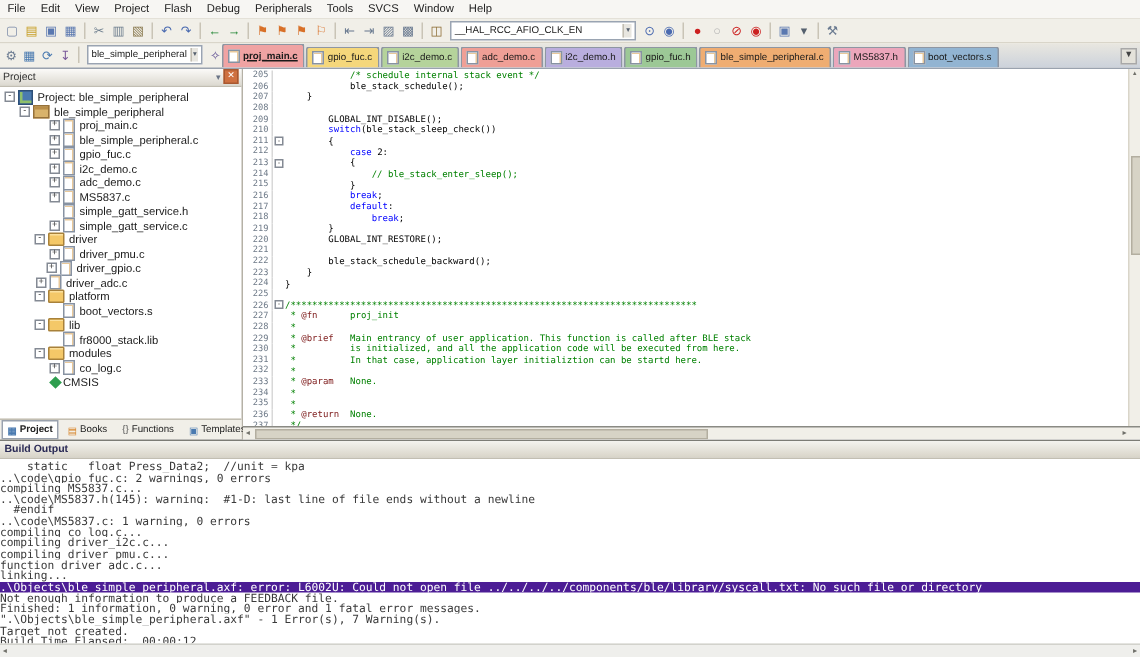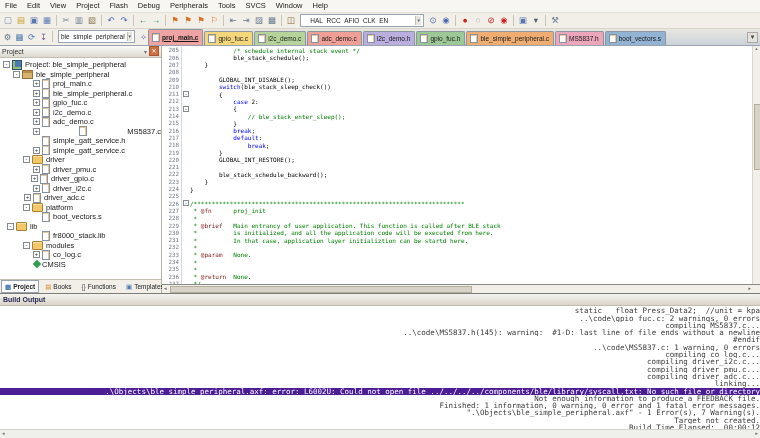--- a/index.html
+++ b/index.html
@@ -68,21 +68,21 @@
   .vscroll{position:absolute;right:0;top:0;width:7px;height:244px;background:#f1efe8;border-left:1px solid #d9d5c9;}
   .vthumb{position:absolute;left:1px;top:58px;width:5px;height:64px;background:#d7d3c6;border:1px solid #b3aea0;}
   .varr{position:absolute;left:0;width:7px;font-size:4px;text-align:center;color:#70706a;}
   .hscroll{height:8px;background:#f1efe8;border-top:1px solid #8a8a84;position:relative;flex:none;}
   .hthumb{position:absolute;left:8px;top:1px;width:300px;height:5px;background:#d7d3c6;border:1px solid #b3aea0;}
   .harr{position:absolute;top:1px;font-size:4.5px;color:#70706a;}
 
   
   .bcap{height:11px;background:linear-gradient(#f4f3ef,#d8d4c8);border-top:1px solid #7c7c76;border-bottom:1px solid #c2beb2;display:flex;align-items:center;padding:0 3px;font-size:7px;font-weight:bold;color:#2a2a55;}
   .bout{height:124px;background:#fff;overflow:hidden;padding-top:1px;}
-  .bline{height:7.3px;line-height:7.3px;font-family:"DejaVu Sans Mono",monospace;font-size:7.5px;color:#3a3a3a;white-space:pre;overflow:hidden;text-align:right;}
+  .bline{height:7.3px;line-height:7.3px;font-family:"DejaVu Sans Mono",monospace;font-size:7.5px;color:#3a3a3a;white-space:pre;overflow:hidden;}
   .bline.hl{background:#4c1d95;color:#fff;}
   .bscroll{height:8px;background:#efefec;border-top:1px solid #d2d2cc;position:relative;}
 </style>
 </head>
 <body>
 
 <div class="app">
 
   <div class="menubar" id="menubar">
       <span class="mi">File</span>
@@ -242,21 +242,21 @@
           <div class="trow" style="padding-left: 33px;">
             <span class="exp">+</span>
             <span class="tico ic-file"></span>
             <span class="tlabel">i2c_demo.c</span>
           </div>
           <div class="trow" style="padding-left: 33px;">
             <span class="exp">+</span>
             <span class="tico ic-file"></span>
             <span class="tlabel">adc_demo.c</span>
           </div>
-          <div class="trow" style="padding-left: 33px; justify-content: space-between;">
+          <div class="trow" style="padding-left: 33px;">
             <span class="exp">+</span>
             <span class="tico ic-file"></span>
             <span class="tlabel">MS5837.c</span>
           </div>
           <div class="trow" style="padding-left: 33px;">
             <span class="exp-sp"></span>
             <span class="tico ic-file"></span>
             <span class="tlabel">simple_gatt_service.h</span>
           </div>
           <div class="trow" style="padding-left: 33px;">
@@ -272,41 +272,36 @@
           <div class="trow" style="padding-left: 33px;">
             <span class="exp">+</span>
             <span class="tico ic-file"></span>
             <span class="tlabel">driver_pmu.c</span>
           </div>
           <div class="trow" style="padding-left: 31px;">
             <span class="exp">+</span>
             <span class="tico ic-file"></span>
             <span class="tlabel">driver_gpio.c</span>
           </div>
-          <div class="trow" style="padding-left: 33px;">
-            <span class="exp">+</span>
-            <span class="tico ic-file"></span>
-            <span class="tlabel">driver_i2c.c</span>
-          </div>
           <div class="trow" style="padding-left: 24px;">
             <span class="exp">+</span>
             <span class="tico ic-file"></span>
             <span class="tlabel">driver_adc.c</span>
           </div>
           <div class="trow" style="padding-left: 23px;">
             <span class="exp">-</span>
             <span class="tico ic-folder"></span>
             <span class="tlabel">platform</span>
           </div>
           <div class="trow" style="padding-left: 33px;">
             <span class="exp-sp"></span>
             <span class="tico ic-file"></span>
             <span class="tlabel">boot_vectors.s</span>
           </div>
-          <div class="trow" style="padding-left: 7px;">
+          <div class="trow" style="padding-left: 23px;">
             <span class="exp">-</span>
             <span class="tico ic-folder"></span>
             <span class="tlabel">lib</span>
           </div>
           <div class="trow" style="padding-left: 33px;">
             <span class="exp-sp"></span>
             <span class="tico ic-file"></span>
             <span class="tlabel">fr8000_stack.lib</span>
           </div>
           <div class="trow" style="padding-left: 23px;">
@@ -541,21 +536,21 @@
   <div class="bout" id="bout">
       <div class="bline">    static   float Press_Data2;  //unit = kpa</div>
       <div class="bline">..\code\gpio_fuc.c: 2 warnings, 0 errors</div>
       <div class="bline">compiling MS5837.c...</div>
       <div class="bline">..\code\MS5837.h(145): warning:  #1-D: last line of file ends without a newline</div>
       <div class="bline">  #endif</div>
       <div class="bline">..\code\MS5837.c: 1 warning, 0 errors</div>
       <div class="bline">compiling co_log.c...</div>
       <div class="bline">compiling driver_i2c.c...</div>
       <div class="bline">compiling driver_pmu.c...</div>
-      <div class="bline">compiling driver_adc.c...</div>
+      <div class="bline">function driver_adc.c...</div>
       <div class="bline">linking...</div>
       <div class="bline hl">.\Objects\ble_simple_peripheral.axf: error: L6002U: Could not open file ../../../../components/ble/library/syscall.txt: No such file or directory</div>
       <div class="bline">Not enough information to produce a FEEDBACK file.</div>
       <div class="bline">Finished: 1 information, 0 warning, 0 error and 1 fatal error messages.</div>
       <div class="bline">".\Objects\ble_simple_peripheral.axf" - 1 Error(s), 7 Warning(s).</div>
       <div class="bline">Target not created.</div>
       <div class="bline">Build Time Elapsed:  00:00:12</div>
     </div>
   <div class="bscroll">
     <span class="harr" style="left:1px;top:1px;position:absolute;">◄</span>

